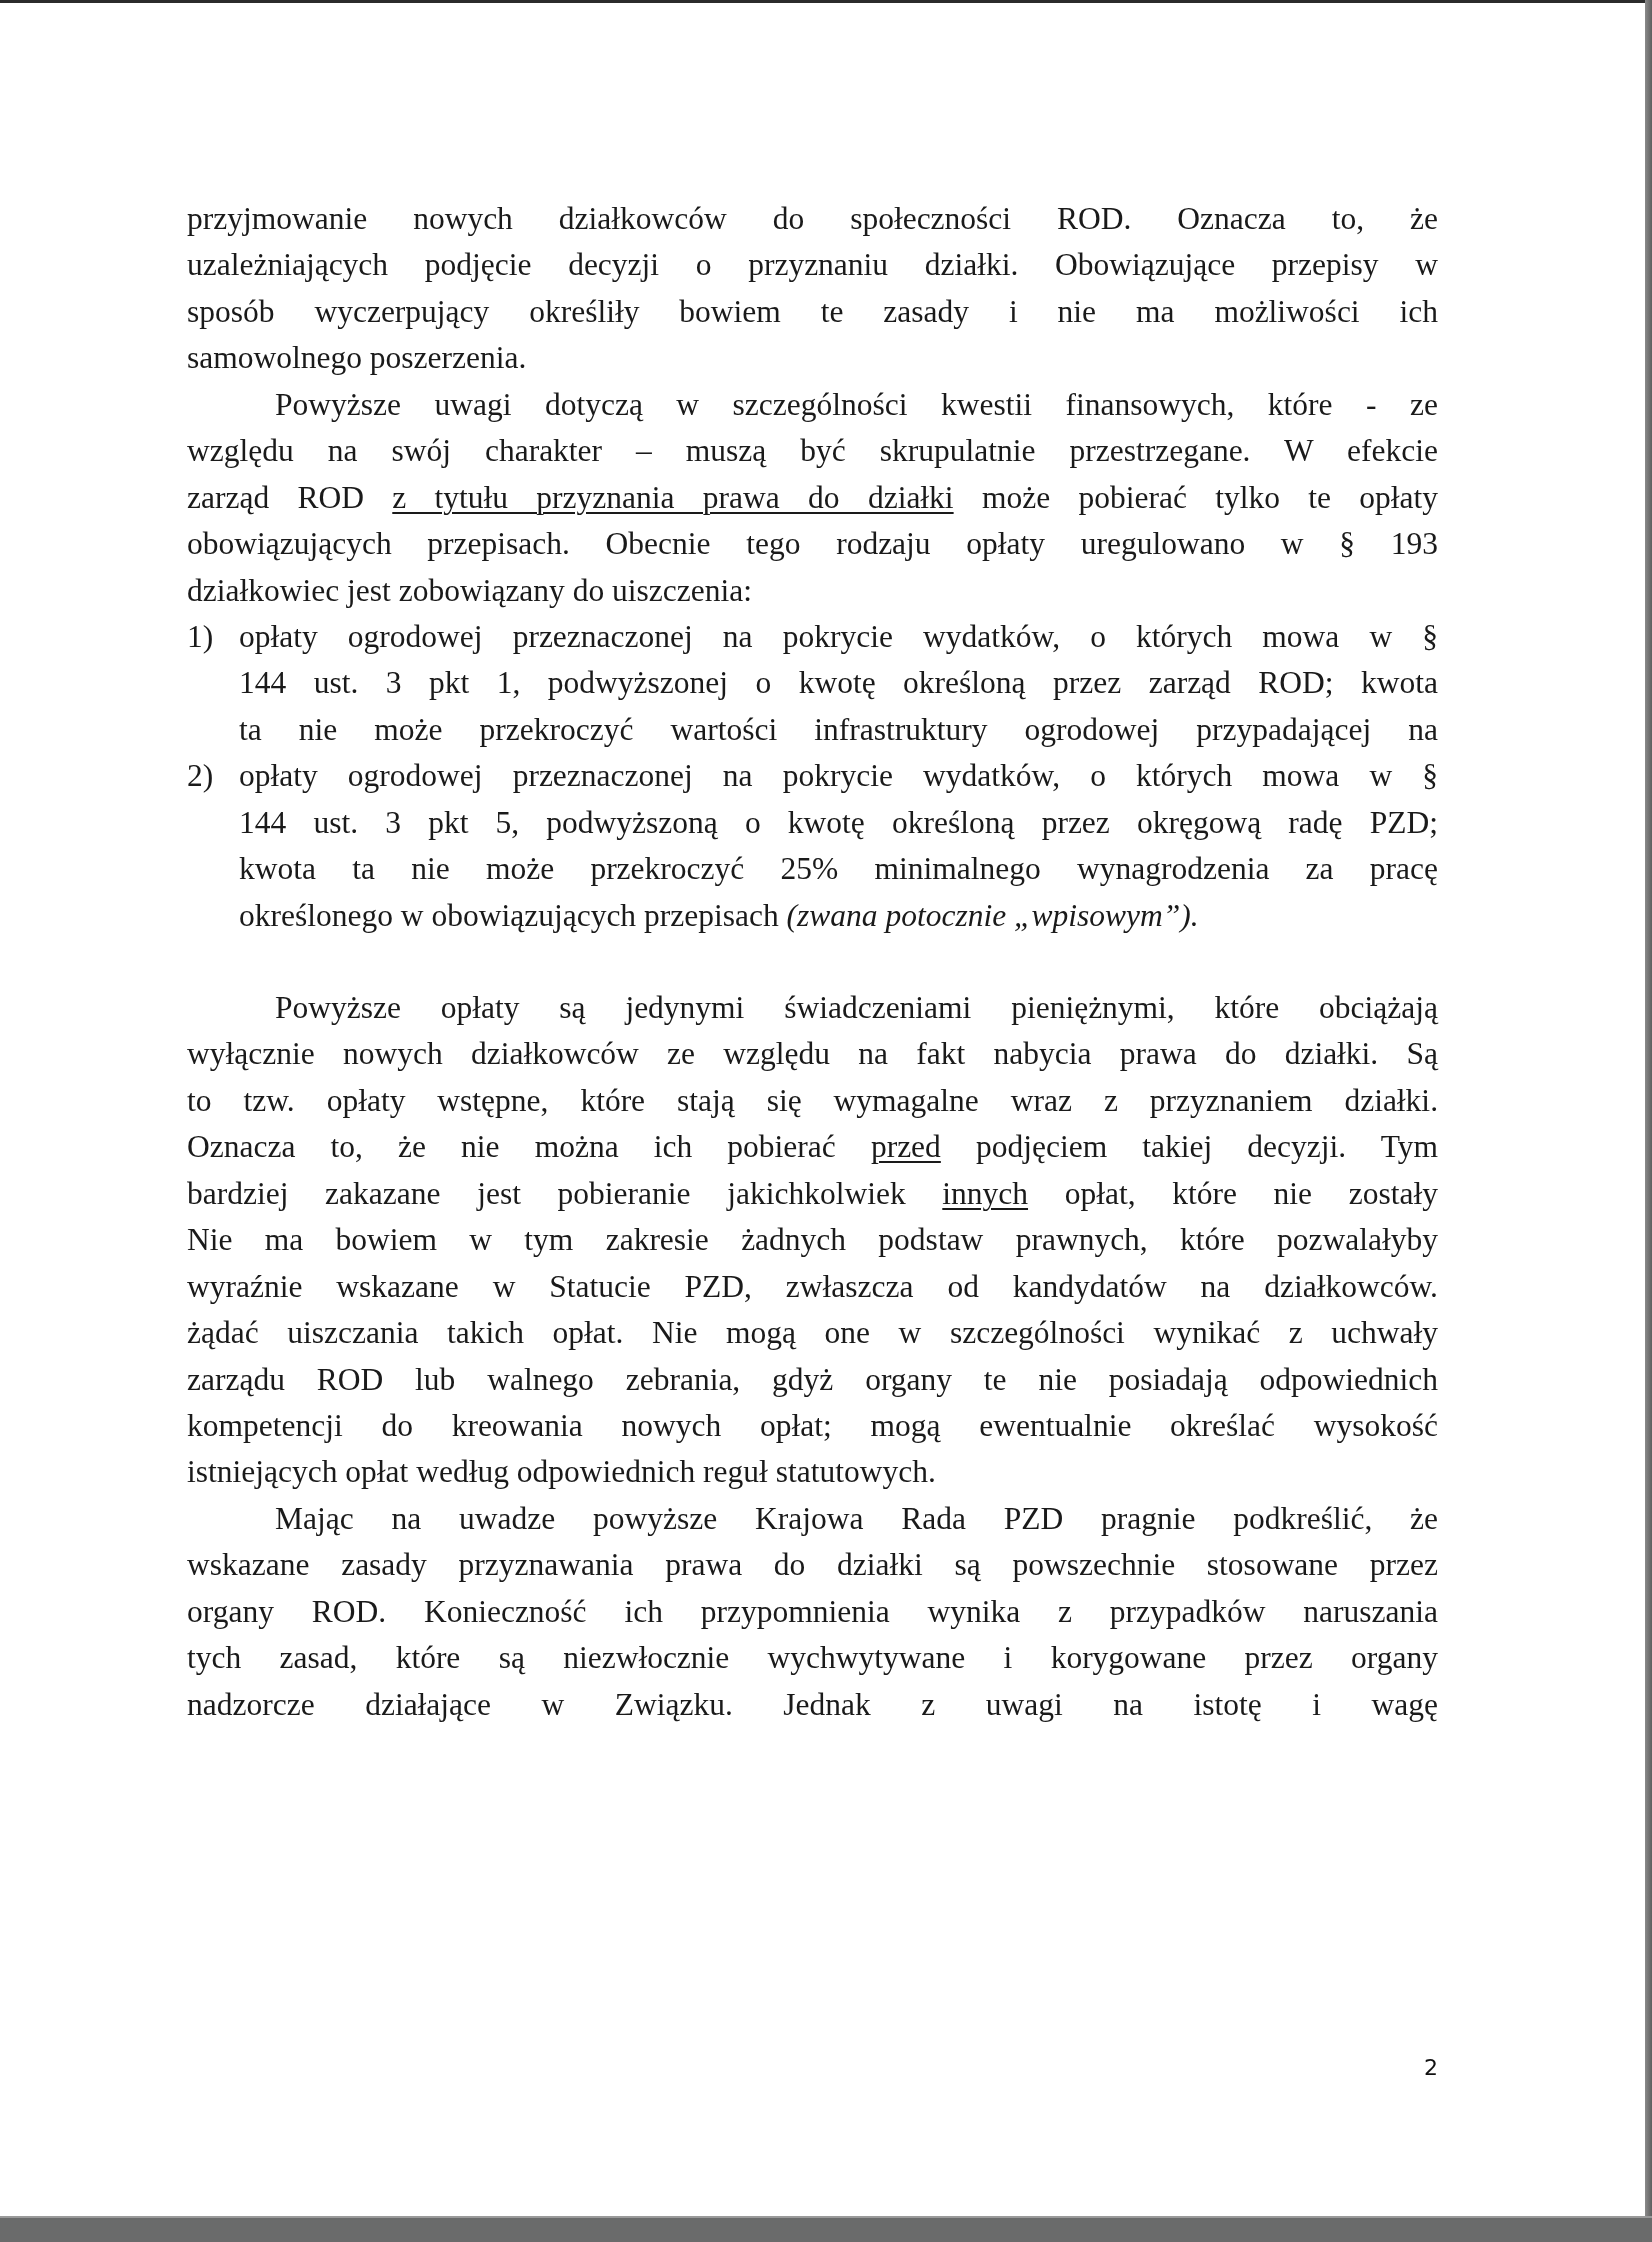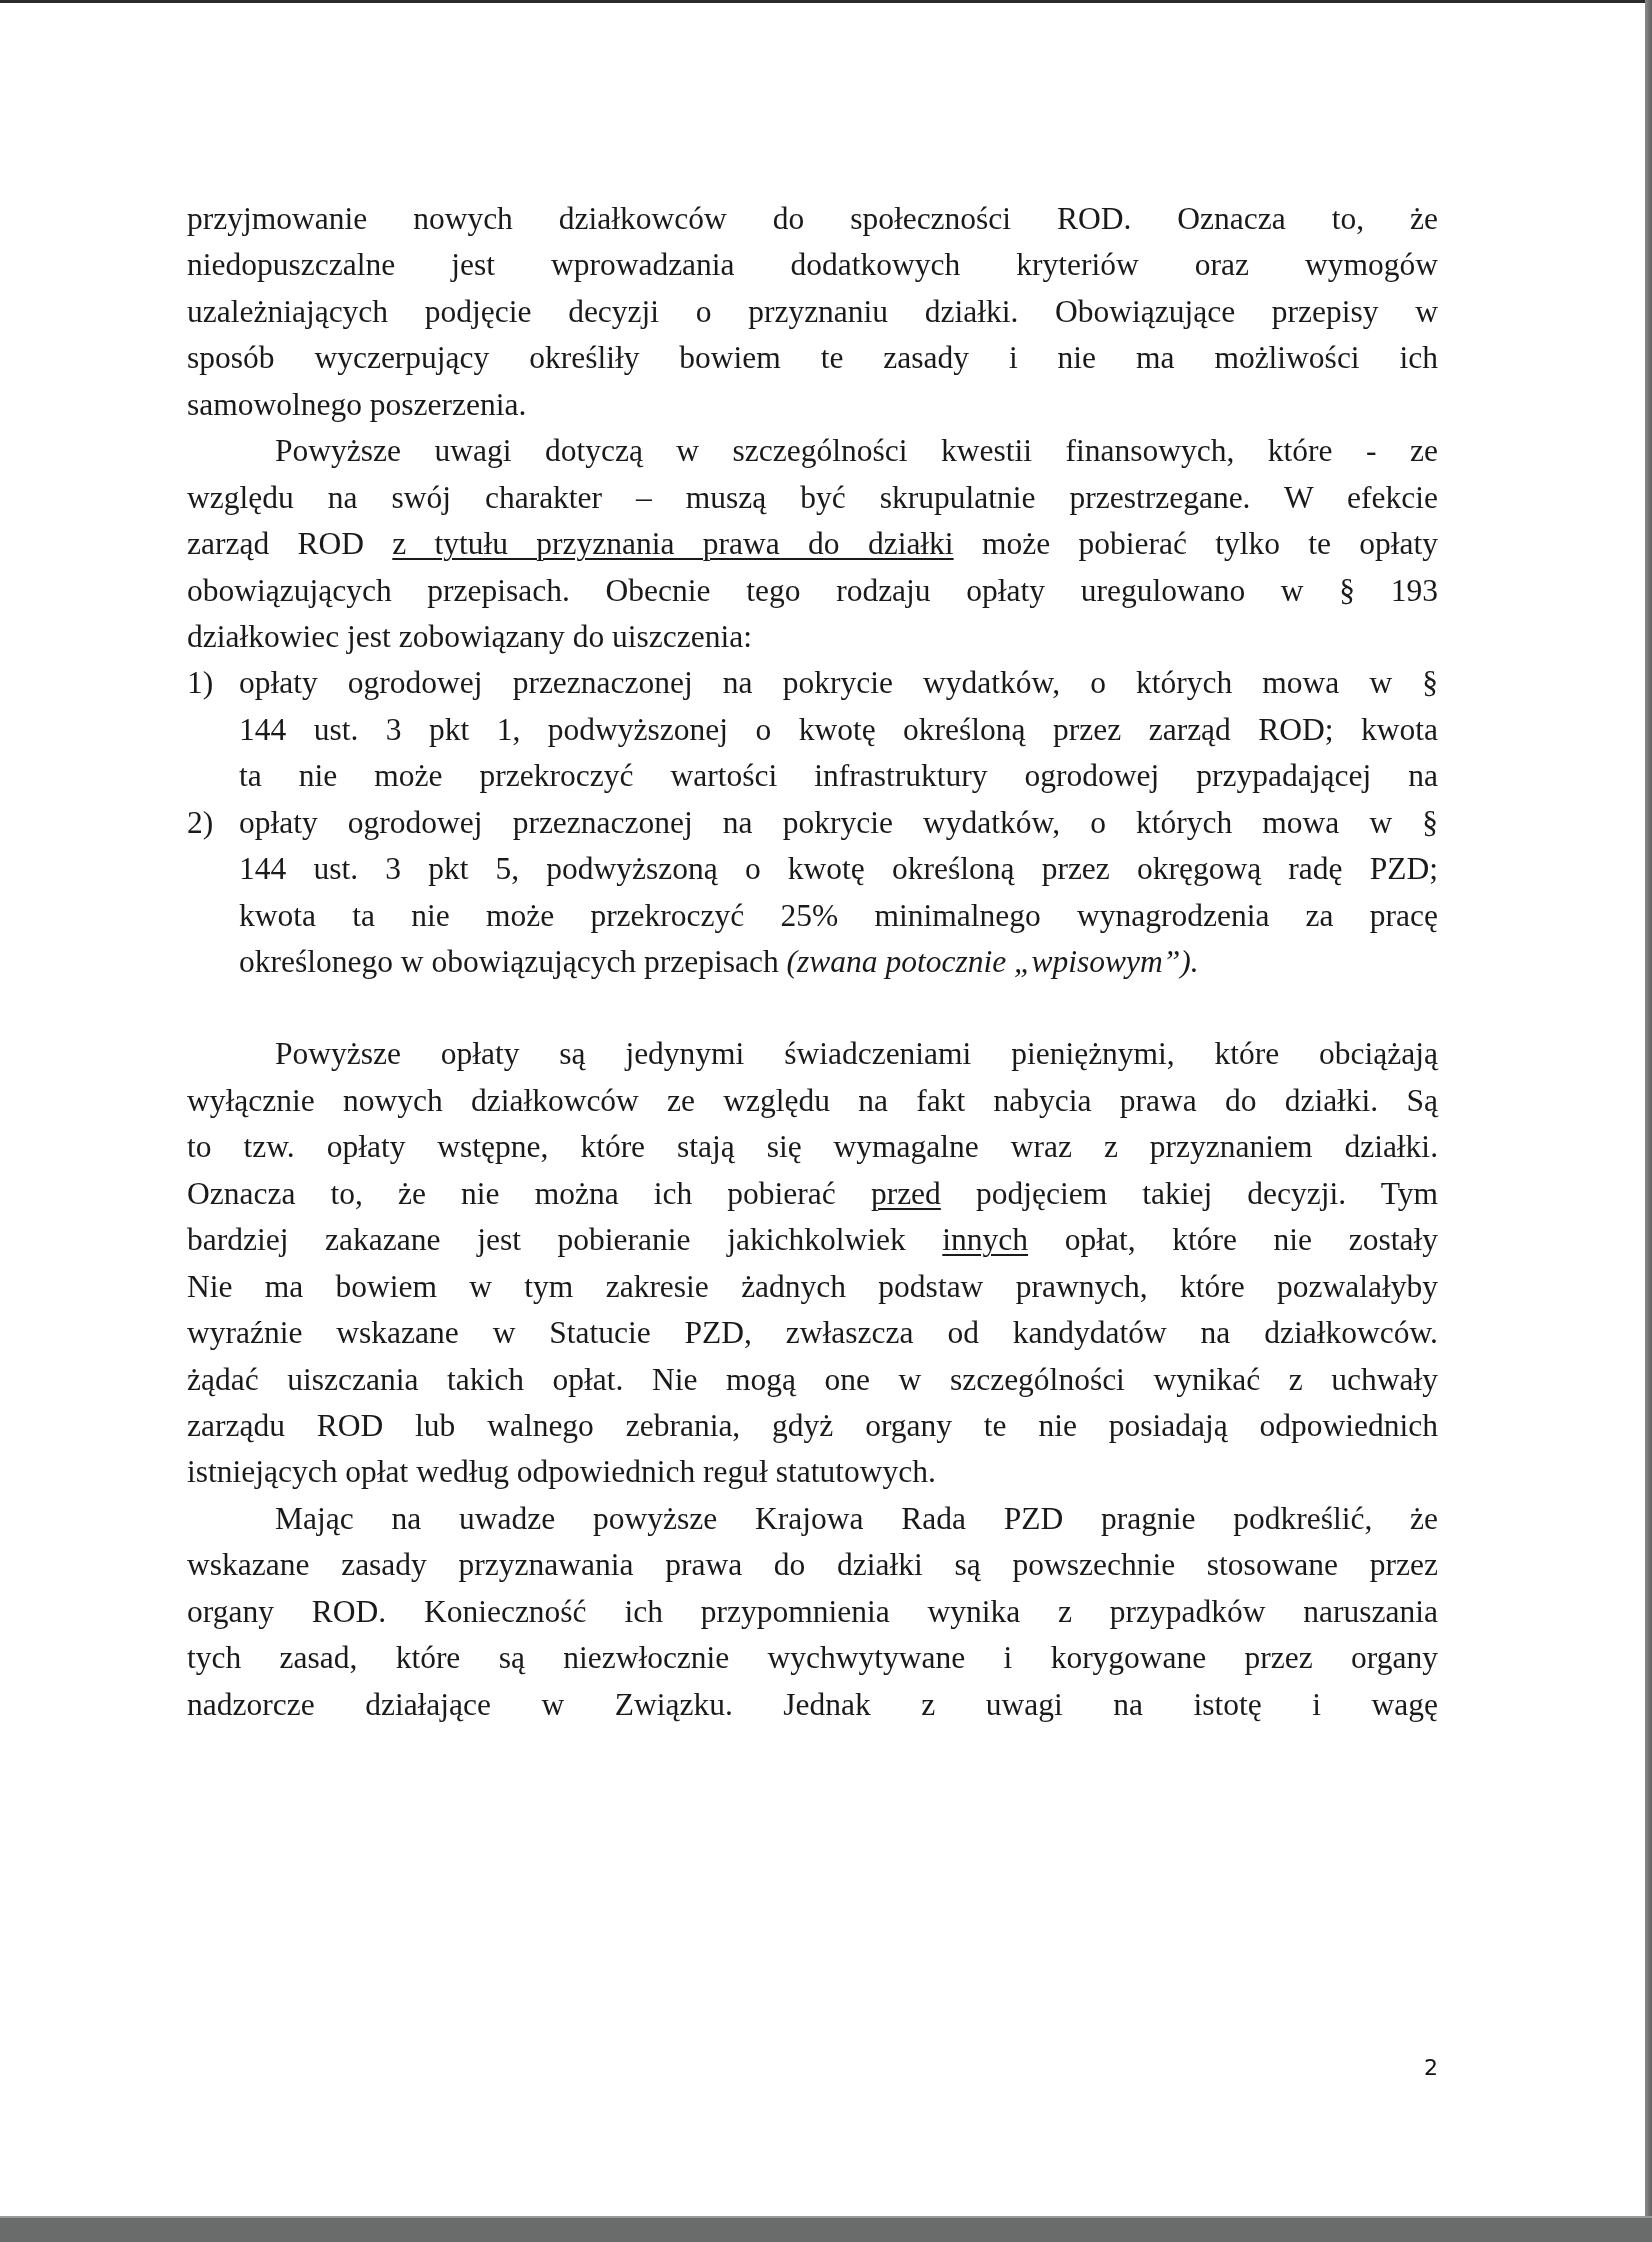--- a/index.html
+++ b/index.html
@@ -38,21 +38,20 @@
 <body>
 
 <div class="scan-top"></div>
 <div class="scan-right"></div>
 <div class="scan-bottom"></div>
 
 <div class="page">
 
   <div>
     <span class="line">przyjmowanie nowych działkowców do społeczności ROD. Oznacza to, że</span>
-    <span class="line">niedopuszczalne jest wprowadzania dodatkowych kryteriów oraz wymogów</span>
     <span class="line">uzależniających podjęcie decyzji o przyznaniu działki. Obowiązujące przepisy w</span>
     <span class="line">sposób wyczerpujący określiły bowiem te zasady i nie ma możliwości ich</span>
     <span class="line last">samowolnego poszerzenia.</span>
   </div>
 
   <div>
     <span class="line indent">Powyższe uwagi dotyczą w szczególności kwestii finansowych, które - ze</span>
     <span class="line">względu na swój charakter – muszą być skrupulatnie przestrzegane. W efekcie</span>
     <span class="line"><span>zarząd ROD </span><u>z tytułu przyznania prawa do działki</u><span> może pobierać tylko te opłaty</span></span>
     <span class="line">obowiązujących przepisach. Obecnie tego rodzaju opłaty uregulowano w § 193</span>
@@ -84,20 +83,21 @@
   <div>
     <span class="line indent">Powyższe opłaty są jedynymi świadczeniami pieniężnymi, które obciążają</span>
     <span class="line">wyłącznie nowych działkowców ze względu na fakt nabycia prawa do działki. Są</span>
     <span class="line">to tzw. opłaty wstępne, które stają się wymagalne wraz z przyznaniem działki.</span>
     <span class="line"><span>Oznacza to, że nie można ich pobierać </span><u>przed</u><span> podjęciem takiej decyzji. Tym</span></span>
     <span class="line"><span>bardziej zakazane jest pobieranie jakichkolwiek </span><u>innych</u><span> opłat, które nie zostały</span></span>
     <span class="line">Nie ma bowiem w tym zakresie żadnych podstaw prawnych, które pozwalałyby</span>
     <span class="line">wyraźnie wskazane w Statucie PZD, zwłaszcza od kandydatów na działkowców.</span>
     <span class="line">żądać uiszczania takich opłat. Nie mogą one w szczególności wynikać z uchwały</span>
     <span class="line">zarządu ROD lub walnego zebrania, gdyż organy te nie posiadają odpowiednich</span>
+    <span class="line">kompetencji do kreowania nowych opłat; mogą ewentualnie określać wysokość</span>
     <span class="line last">istniejących opłat według odpowiednich reguł statutowych.</span>
   </div>
 
   <div>
     <span class="line indent">Mając na uwadze powyższe Krajowa Rada PZD pragnie podkreślić, że</span>
     <span class="line">wskazane zasady przyznawania prawa do działki są powszechnie stosowane przez</span>
     <span class="line">organy ROD. Konieczność ich przypomnienia wynika z przypadków naruszania</span>
     <span class="line">tych zasad, które są niezwłocznie wychwytywane i korygowane przez organy</span>
     <span class="line">nadzorcze działające w Związku. Jednak z uwagi na istotę i wagę</span>
   </div>

